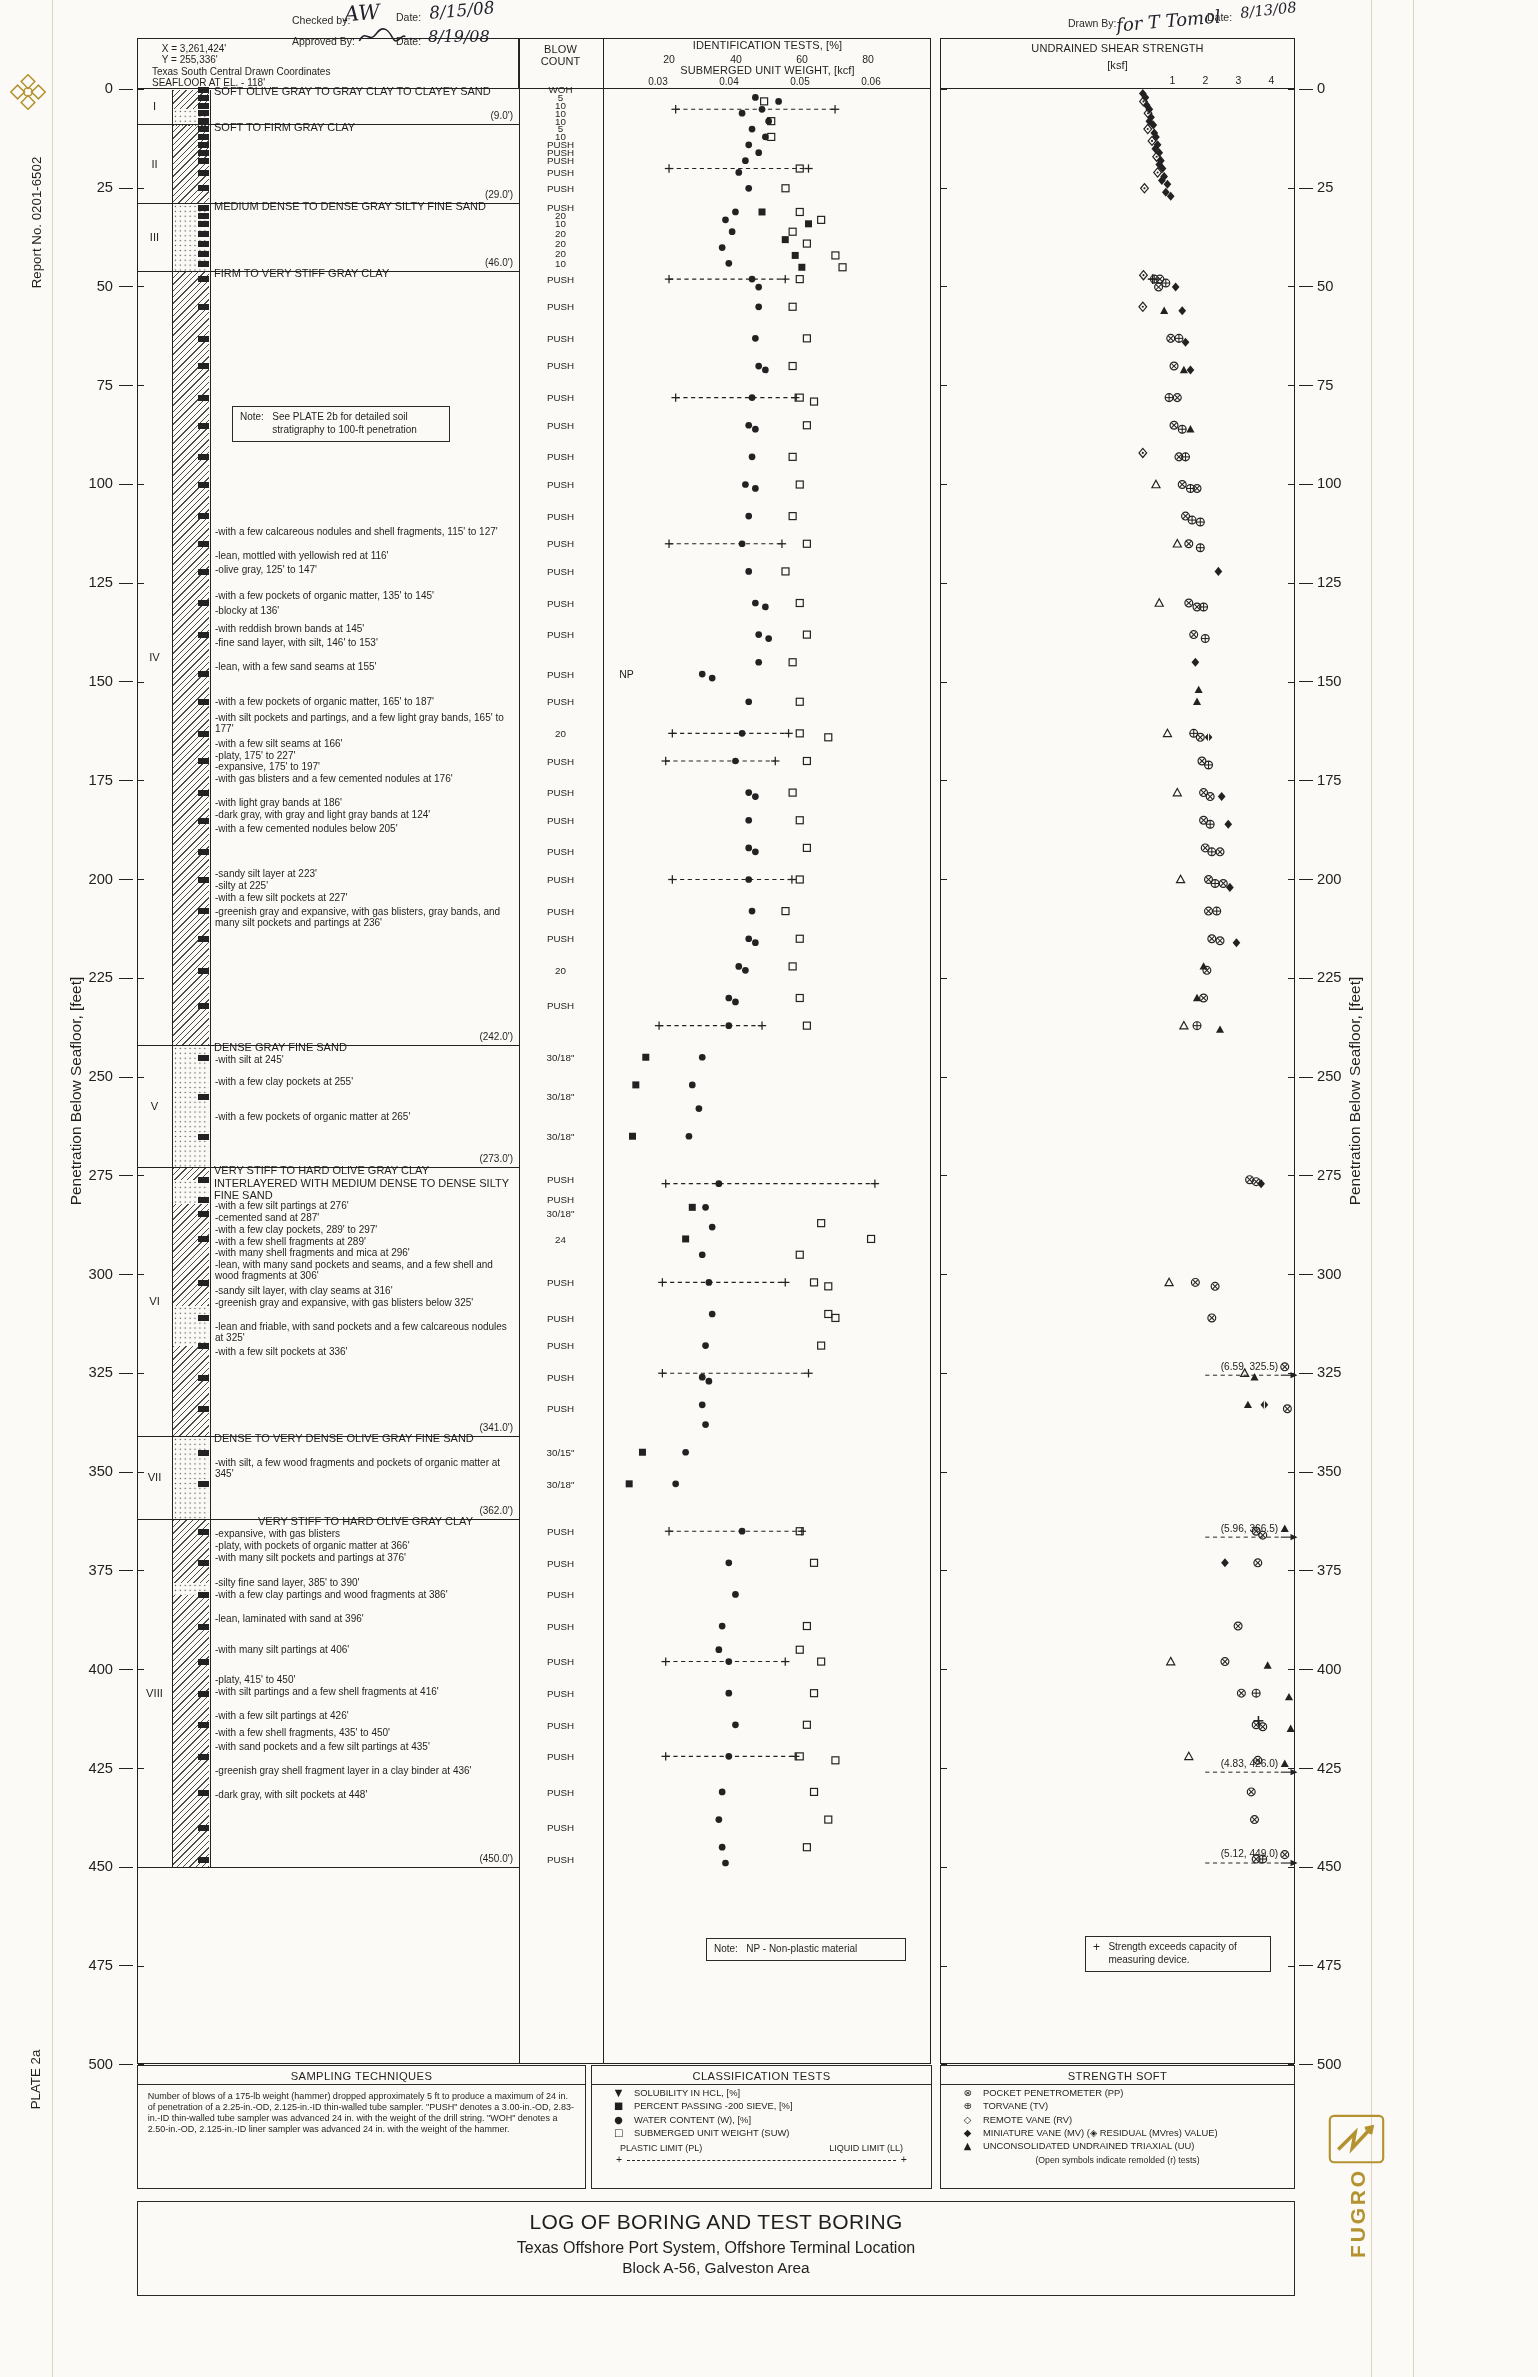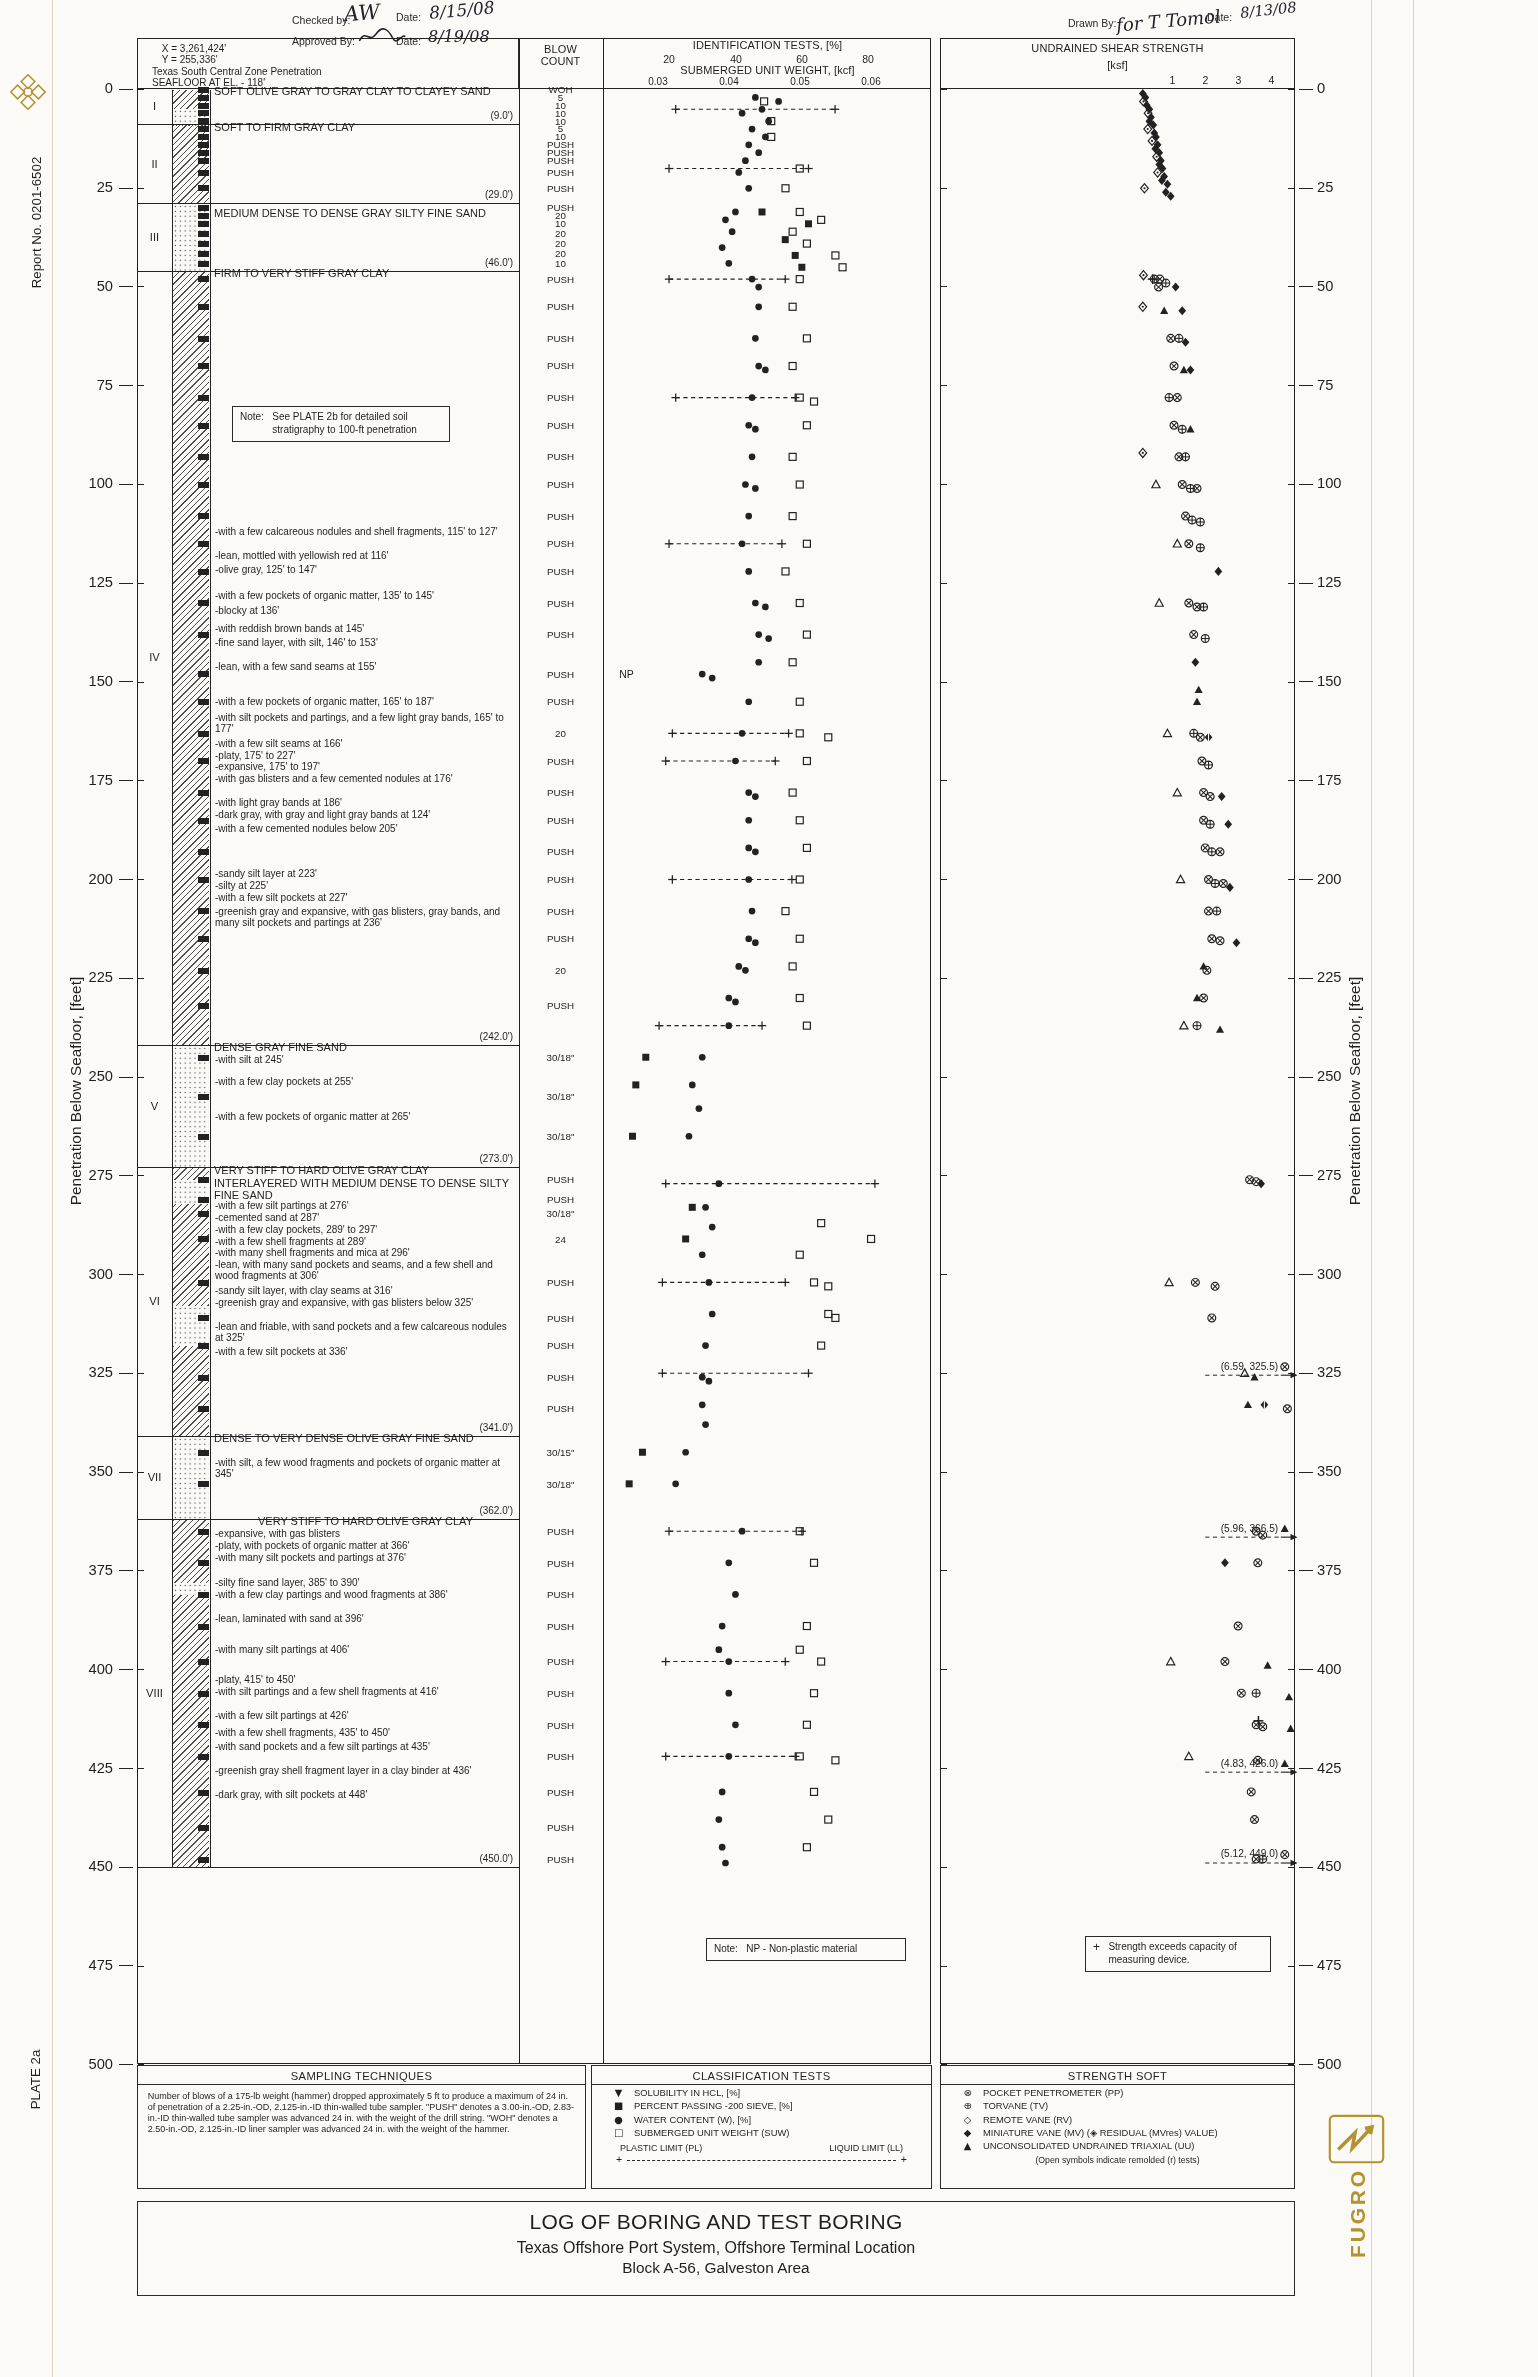--- a/index.html
+++ b/index.html
@@ -63,21 +63,21 @@
   <div class="abs hand" style="left:428px;top:26.6px;font-size:16px;">8/19/08</div>
   <div class="hd" style="left:1068px;top:17px;">Drawn By:</div>
   <div class="abs hand" style="left:1116px;top:9.8px;font-size:18px;transform:rotate(-5deg);">for T Tomol</div>
   <div class="hd" style="left:1207px;top:11.2px;">Date:</div>
   <div class="abs hand" style="left:1240px;top:1.4px;font-size:14.7px;transform:rotate(-6deg);">8/13/08</div>
 
   <div class="box" style="left:137px;top:38px;width:382px;height:51px;">
     <div style="padding:3.5px 0 0 14px;font-size:10px;line-height:11.5px;">
       <div style="padding-left:9.8px;">X = 3,261,424'</div>
       <div style="padding-left:9.8px;">Y = 255,336'</div>
-      <div>Texas South Central Zone Penetration</div>
+      <div>Texas South Central Drawn Coordinates</div>
       <div>SEAFLOOR AT EL. - 118'</div>
     </div>
   </div>
 
   <div class="chead" style="left:520px;top:43px;width:81px;">
     <span style="display:inline-block;width:45px;">BLOW COUNT</span>
   </div>
   <div class="chead" style="left:603px;top:39px;width:329px;">IDENTIFICATION TESTS, [%]</div>
   <div class="chead" style="left:603px;top:64px;width:329px;">SUBMERGED UNIT WEIGHT, [kcf]</div>
   <div class="chead" style="left:940px;top:42px;width:355px;">UNDRAINED SHEAR STRENGTH</div>
@@ -349,21 +349,21 @@
     <div style="position: absolute; left: 214px; top: 85px; width: 299px; font-size: 11px; line-height: 12.6px;">SOFT OLIVE GRAY TO GRAY CLAY TO CLAYEY SAND</div>
     <div style="position: absolute; left: 389px; top: 110px; width: 124px; text-align: right; font-size: 10px;">(9.0')</div>
     <div class="abs pat-clay" style="position: absolute; left: 173px; top: 125px; width: 36px; height: 79px;"></div>
     <div style="position: absolute; left: 137px; top: 158px; width: 35px; text-align: center; font-size: 11.2px;">II</div>
     <div style="position: absolute; left: 137px; top: 203px; width: 382px; height: 1.3px; background: rgb(34, 34, 34);"></div>
     <div style="position: absolute; left: 214px; top: 121px; width: 299px; font-size: 11px; line-height: 12.6px;">SOFT TO FIRM GRAY CLAY</div>
     <div style="position: absolute; left: 389px; top: 189px; width: 124px; text-align: right; font-size: 10px;">(29.0')</div>
     <div class="abs pat-sand" style="position: absolute; left: 173px; top: 204px; width: 36px; height: 67px;"></div>
     <div style="position: absolute; left: 137px; top: 231px; width: 35px; text-align: center; font-size: 11.2px;">III</div>
     <div style="position: absolute; left: 137px; top: 271px; width: 382px; height: 1.3px; background: rgb(34, 34, 34);"></div>
-    <div style="position: absolute; left: 214px; top: 200px; width: 299px; font-size: 11px; line-height: 12.6px; margin-top: 7px;">MEDIUM DENSE TO DENSE GRAY SILTY FINE SAND</div>
+    <div style="position: absolute; left: 214px; top: 200px; width: 299px; font-size: 11px; line-height: 12.6px;">MEDIUM DENSE TO DENSE GRAY SILTY FINE SAND</div>
     <div style="position: absolute; left: 389px; top: 257px; width: 124px; text-align: right; font-size: 10px;">(46.0')</div>
     <div class="abs pat-clay" style="position: absolute; left: 173px; top: 271px; width: 36px; height: 774px;"></div>
     <div style="position: absolute; left: 137px; top: 651px; width: 35px; text-align: center; font-size: 11.2px;">IV</div>
     <div style="position: absolute; left: 137px; top: 1045px; width: 382px; height: 1.3px; background: rgb(34, 34, 34);"></div>
     <div style="position: absolute; left: 214px; top: 267px; width: 299px; font-size: 11px; line-height: 12.6px;">FIRM TO VERY STIFF GRAY CLAY</div>
     <div style="position: absolute; left: 215px; top: 526px; width: 296px; font-size: 10px; line-height: 11.2px;">-with a few calcareous nodules and shell fragments, 115' to 127'</div>
     <div style="position: absolute; left: 215px; top: 550px; width: 296px; font-size: 10px; line-height: 11.2px;">-lean, mottled with yellowish red at 116'</div>
     <div style="position: absolute; left: 215px; top: 564px; width: 296px; font-size: 10px; line-height: 11.2px;">-olive gray, 125' to 147'</div>
     <div style="position: absolute; left: 215px; top: 590px; width: 296px; font-size: 10px; line-height: 11.2px;">-with a few pockets of organic matter, 135' to 145'</div>
     <div style="position: absolute; left: 215px; top: 605px; width: 296px; font-size: 10px; line-height: 11.2px;">-blocky at 136'</div>

